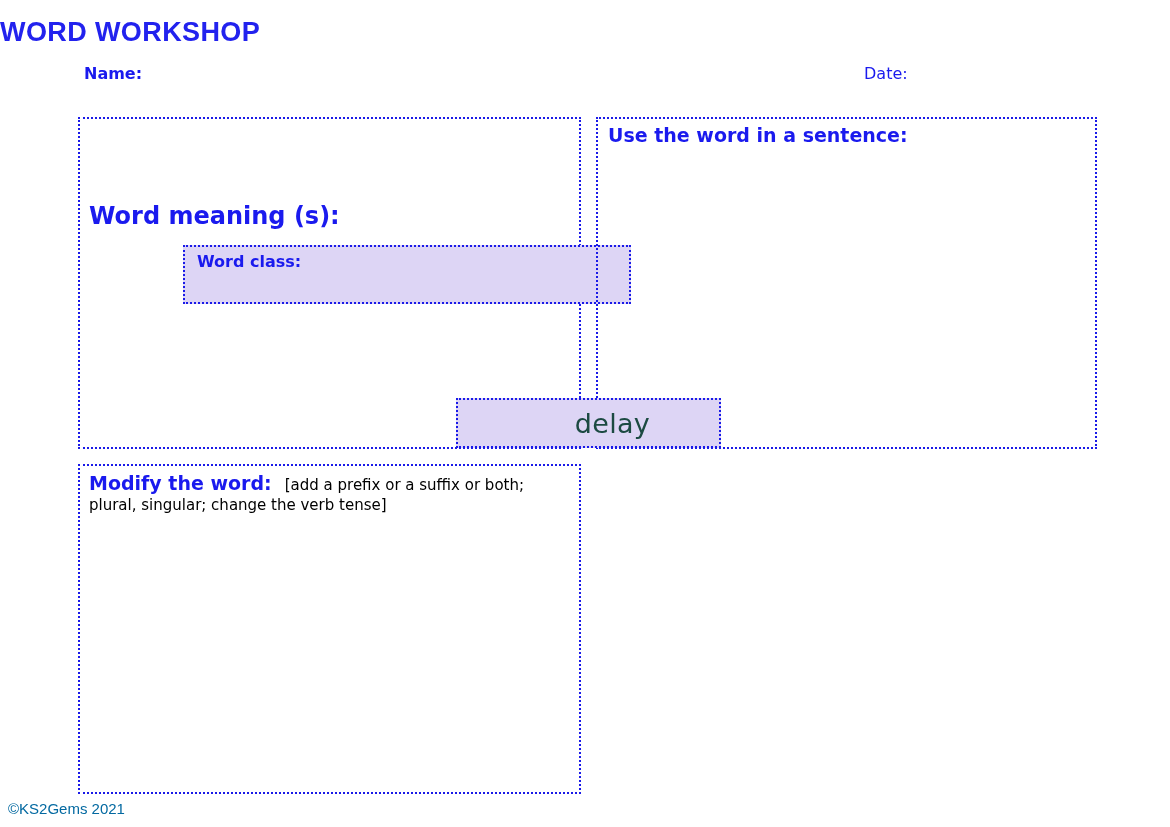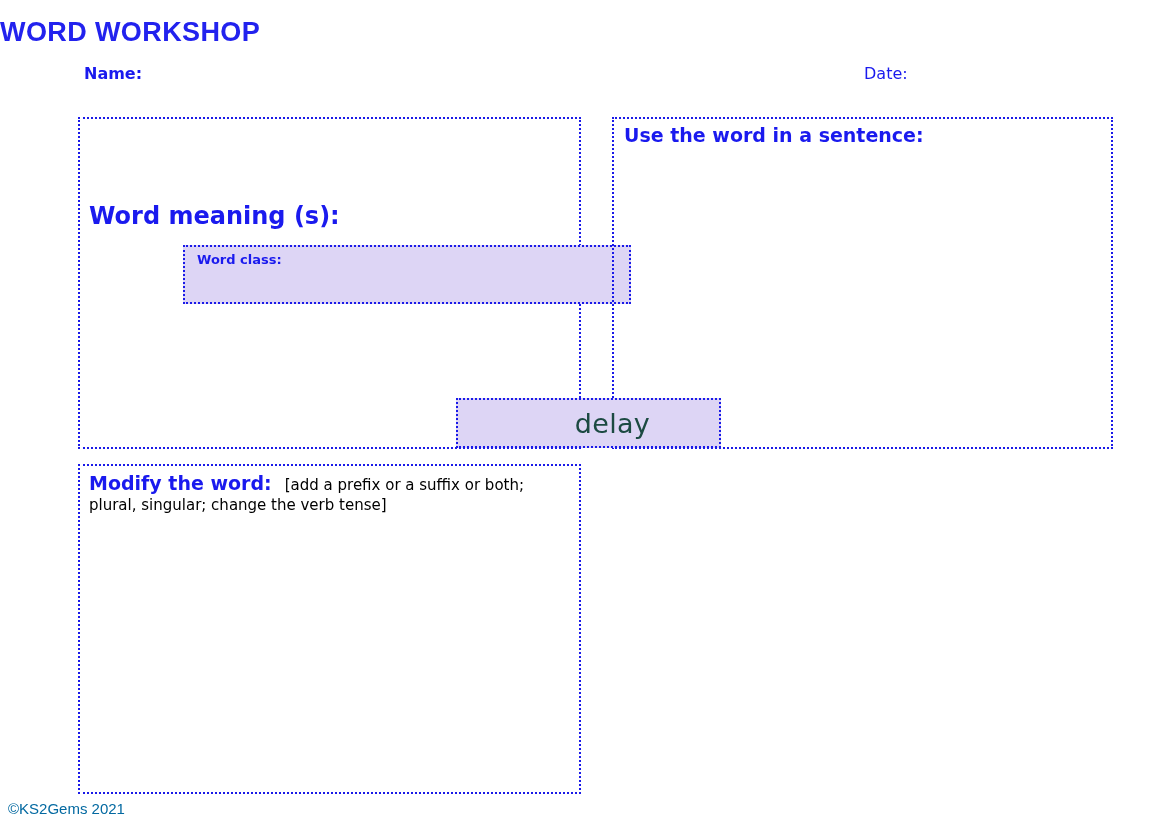--- a/index.html
+++ b/index.html
@@ -71,21 +71,21 @@
   }
 
   
   #panel-meaning {
     left: 78px;
     top: 117px;
     width: 503px;
     height: 332px;
   }
   #panel-sentence {
-    left: 612px;
+    left: 596px;
     top: 117px;
     width: 501px;
     height: 332px;
   }
   
   #panel-modify {
     left: 78px;
     top: 464px;
     width: 503px;
     height: 330px;
@@ -132,21 +132,21 @@
   .blue-label {
     font-family: "DejaVu Sans", sans-serif;
     font-weight: bold;
     color: #1a1aee;
     white-space: nowrap;
   }
   #word-class-label {
     position: absolute;
     left: 12px;
     top: 5px;
-    font-size: 13px;
+    font-size: 16px;
   }
   #word-meaning-label {
     position: absolute;
     left: 9px;
     top: 83px;
     font-size: 24px;
   }
   #sentence-label {
     position: absolute;
     left: 10px;

